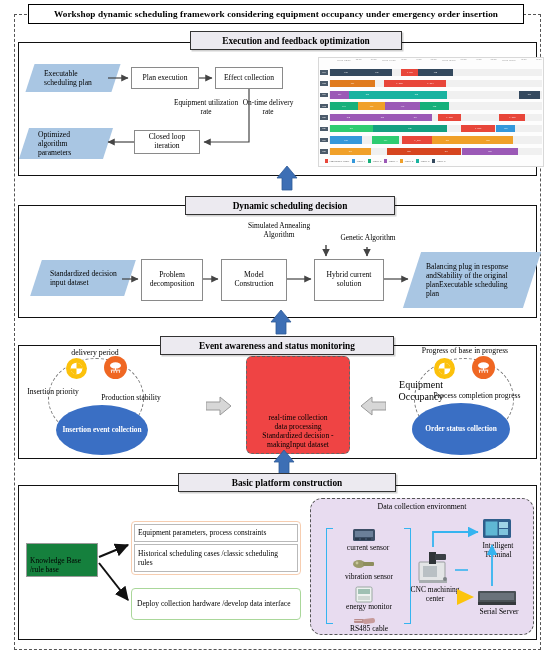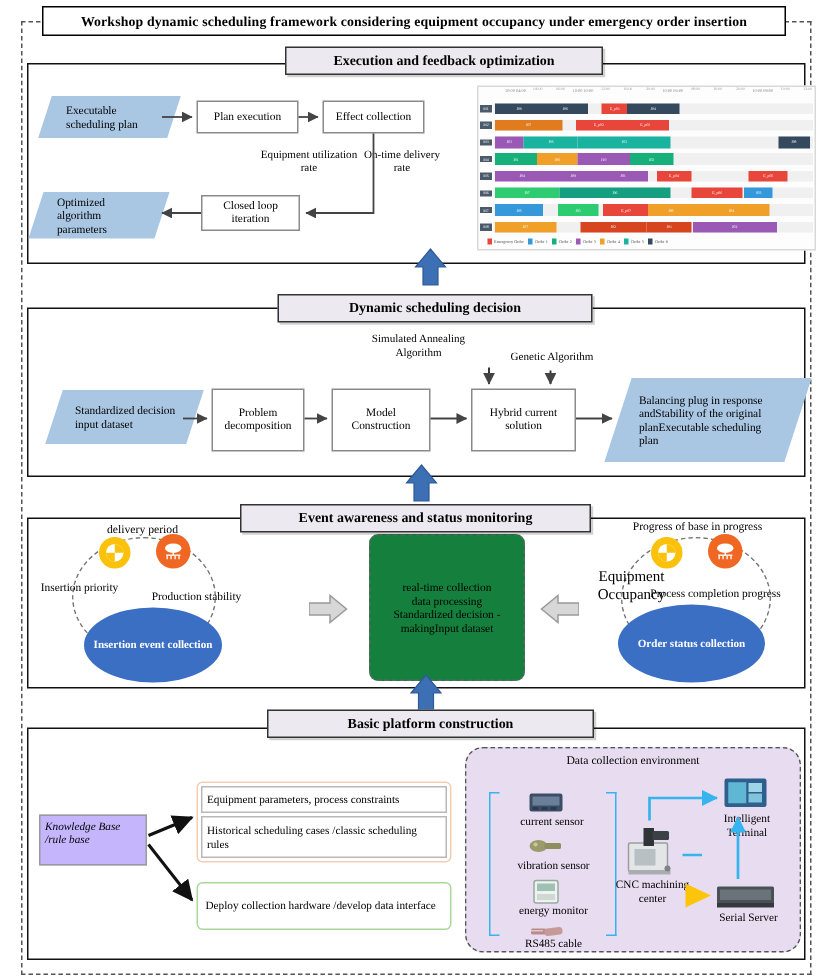--- a/index.html
+++ b/index.html
@@ -109,31 +109,31 @@
   .dashcircle {
     position: absolute; border: 1.1px dashed #777; border-radius: 50%;
     background: transparent;
   }
   .icon-round {
     position: absolute; border-radius: 50%;
     display: flex; align-items: center; justify-content: center;
   }
   .mid-dashbox {
     position: absolute; border: 1.2px dashed #666; border-radius: 6px;
-    background: #15803d;
-    display: flex; flex-direction: column; align-items: center; justify-content: center;
+    background: #ef4444;
+    display: flex; flex-direction: column; align-items: center; justify-content: flex-end;
     font-size: 7.6px; text-align: center; padding: 4px 3px; line-height: 1.2;
   }
   .fatarrow { position: absolute; }
 
   
   .kbox {
-    position: absolute; border: 1px solid #9a9a9a; background: #c4b5fd;
+    position: absolute; border: 1px solid #9a9a9a; background: #15803d;
     font-size: 7.5px; line-height: 1.2; padding: 2px 3px;
-    display: flex; align-items: flex-start; font-style: italic;
+    display: flex; align-items: flex-end;
   }
   .peach-wrap {
     position: absolute; border: 1.4px solid #f6cdb0; border-radius: 4px; background: #fff;
   }
   .green-wrap {
     position: absolute; border: 1.4px solid #aad79a; border-radius: 4px; background: #fff;
   }
   .inner-line {
     position: absolute; border: 1px solid #b9b9b9; background: #fff;
     font-size: 7.5px; line-height: 1.22; padding: 1.5px 3px;

